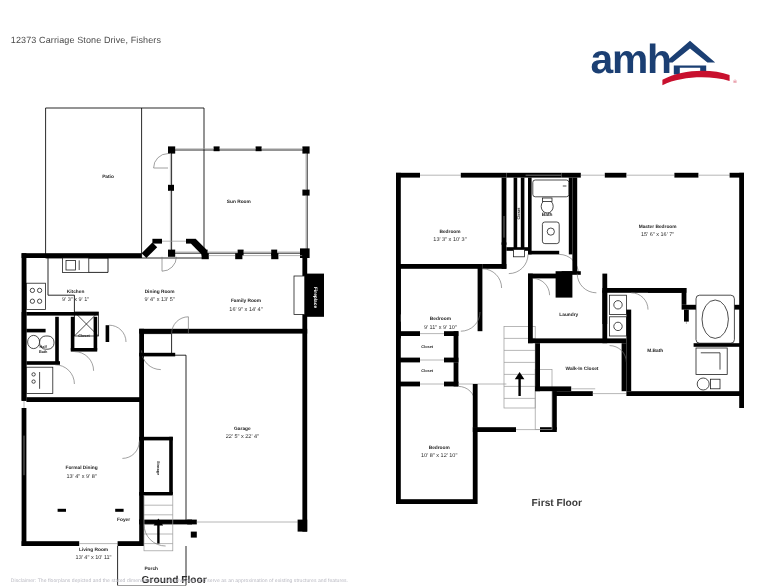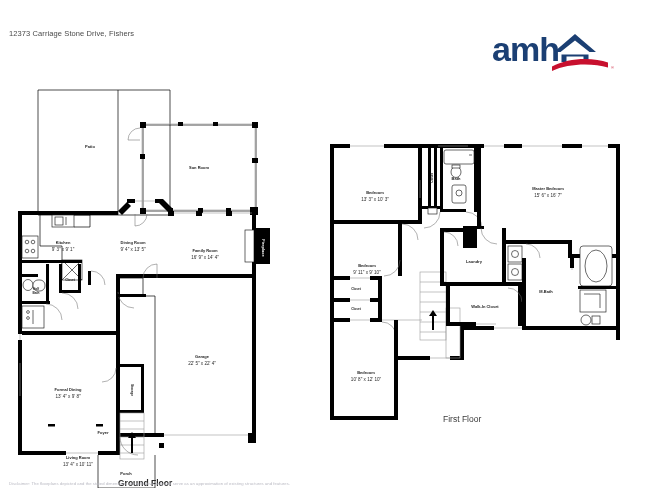--- a/index.html
+++ b/index.html
@@ -54,21 +54,21 @@
 
   .floor-caption {
     position: absolute;
     font-size: 8.5px;
     font-weight: bold;
     color: #2c2c2c;
     text-align: center;
     white-space: nowrap;
   }
   #ground-caption { left: 118px; top: 458px; }
-  #first-caption  { left: 443px; top: 394px; font-weight: normal; color:#3a3a3a;}
+  #first-caption  { left: 443px; top: 394px; font-weight: bold; color:#3a3a3a;}
 
   
   #disclaimer {
     position: absolute;
     left: 9px;
     top: 460px;
     width: 632px;
     font-size: 4.2px;
     line-height: 1.75;
     color: #b9b9c2;

